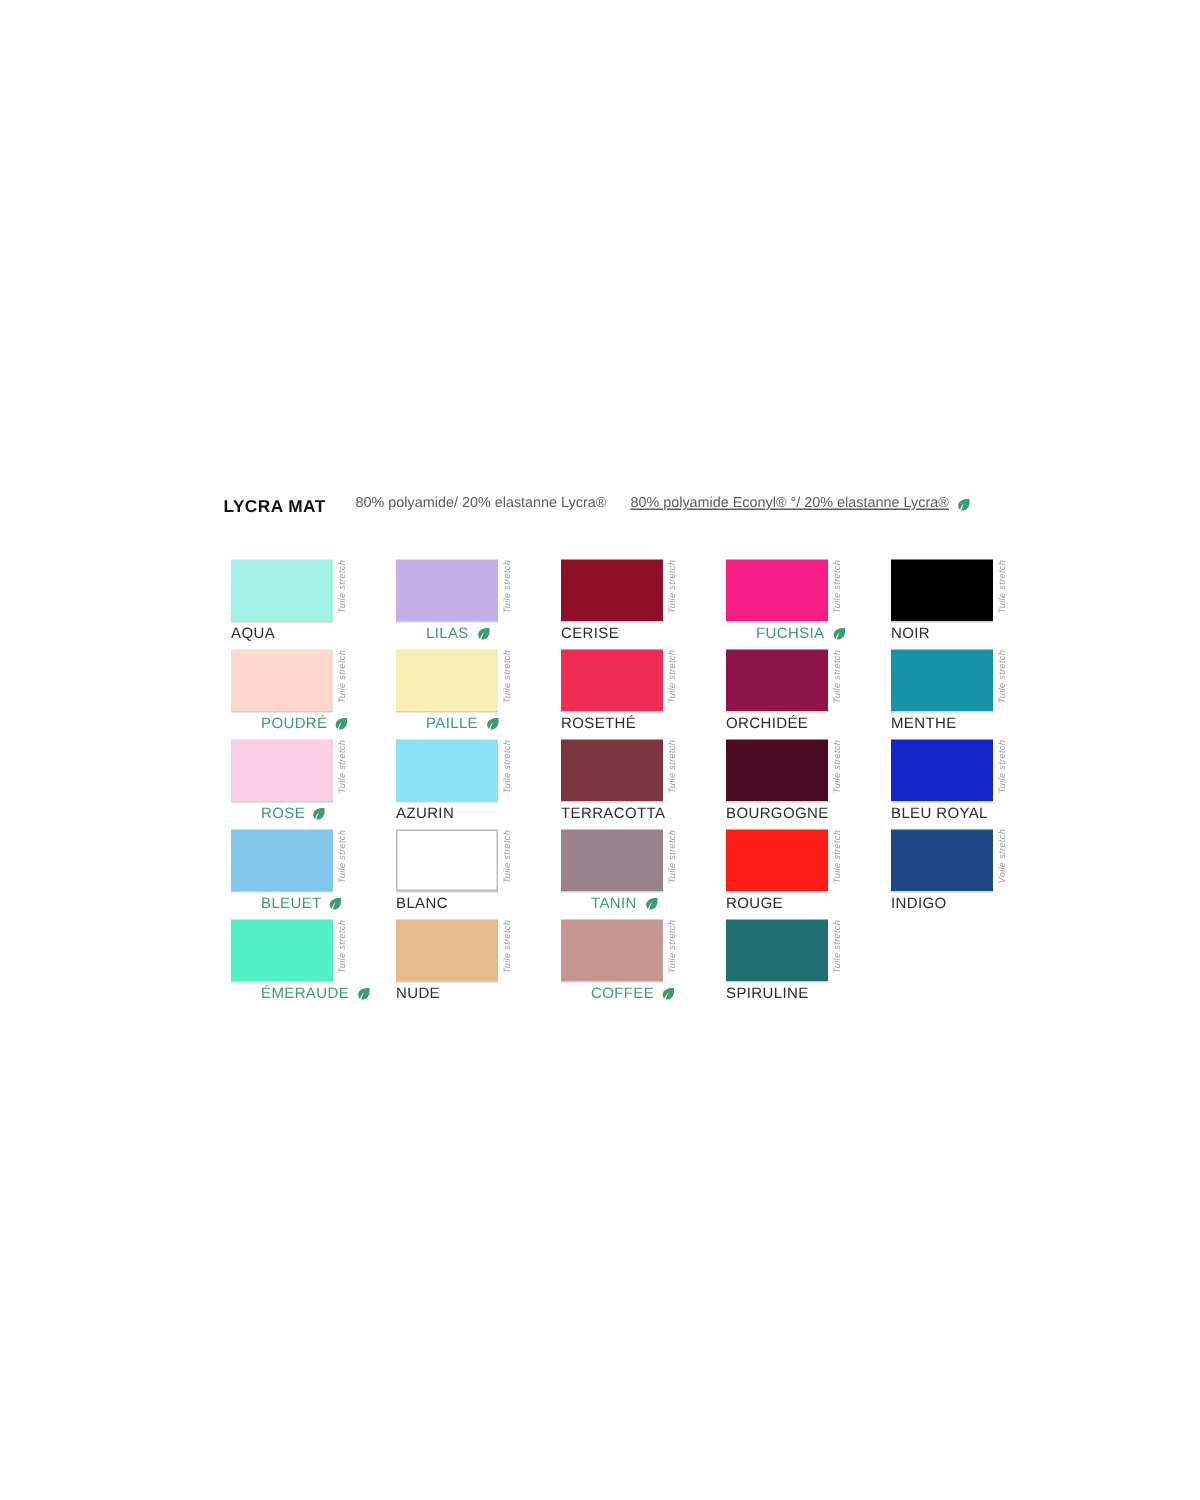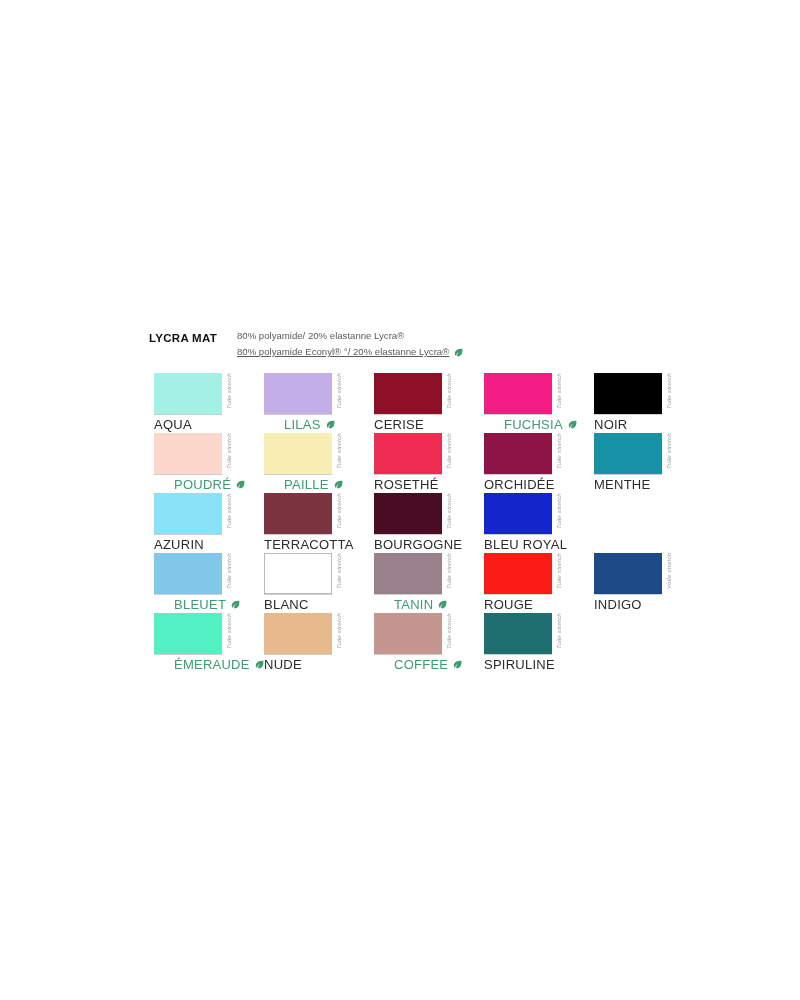--- a/index.html
+++ b/index.html
@@ -37,22 +37,22 @@
     font-weight: bold;
     letter-spacing: 0.3px;
     color: #111111;
     white-space: nowrap;
     padding-top: 4px;
     width: 88px;
     flex: 0 0 88px;
   }
   .header-comp {
     display: flex;
-    flex-direction: column;
-    gap: 4px;
+    flex-direction: row;
+    gap: 16px;
     padding-top: 2px;
   }
   .comp-line {
     font-size: 9.6px;
     color: #5b5b5b;
     white-space: nowrap;
     line-height: 12px;
   }
   .comp-line.eco {
     display: flex;
@@ -135,21 +135,21 @@
   .name-row {
     position: absolute;
     left: 0;
     top: 44px;
     display: flex;
     align-items: center;
     gap: 5px;
     white-space: nowrap;
   }
   .name {
-    font-size: 13px;
+    font-size: 10px;
     color: #2b2b2b;
     letter-spacing: 0.25px;
   }
   .name.green { color: #3d9c70; margin-left: 20px; }
 </style>
 </head>
 <body>
 
 <div id="sheet">
 
@@ -289,20 +289,35 @@
             <div class="vlabel">Tuile stretch</div>
             <div class="name-row">
               <span class="name">MENTHE</span>
             </div>
           </div>
         </div>
       </div>
       <div class="row">
         <div class="cell">
           <div class="swatch-wrap">
+            <div class="swatch" style="background: rgb(251, 207, 228);"></div>
+            <div class="swatch-underline"></div>
+            <div class="vlabel">Tuile stretch</div>
+            <div class="name-row">
+              <span class="name green">ROSE</span>
+              <span class="leaf">
+                <svg viewBox="0 0 10 10" xmlns="http://www.w3.org/2000/svg">
+                  <path d="M9.2 0.8 C6.2 0.4 2.0 1.4 1.0 4.6 C0.5 6.4 1.3 8.0 2.2 8.8 C2.6 7.2 3.6 5.2 5.4 3.8 C4.3 5.4 3.5 7.2 3.3 9.2 C5.6 9.6 8.0 8.4 8.9 5.8 C9.5 4.0 9.4 2.0 9.2 0.8 Z" fill="#3d9c70"></path>
+                </svg>
+              </span>
+            </div>
+          </div>
+        </div>
+        <div class="cell">
+          <div class="swatch-wrap">
             <div class="swatch" style="background: rgb(137, 226, 248);"></div>
             <div class="swatch-underline"></div>
             <div class="vlabel">Tuile stretch</div>
             <div class="name-row">
               <span class="name">AZURIN</span>
             </div>
           </div>
         </div>
         <div class="cell">
           <div class="swatch-wrap">

